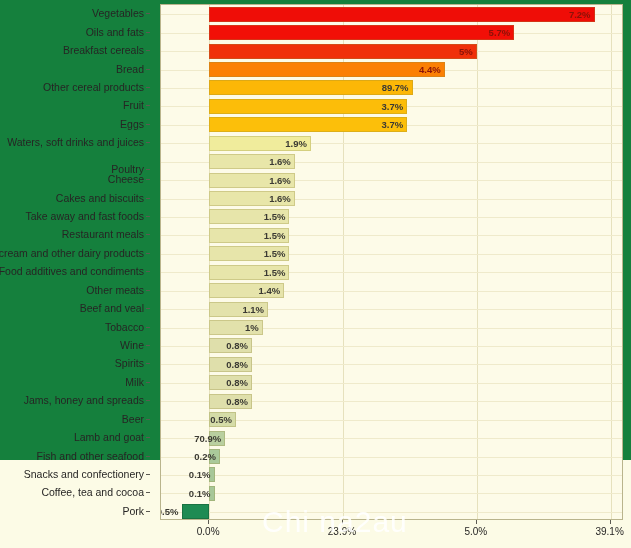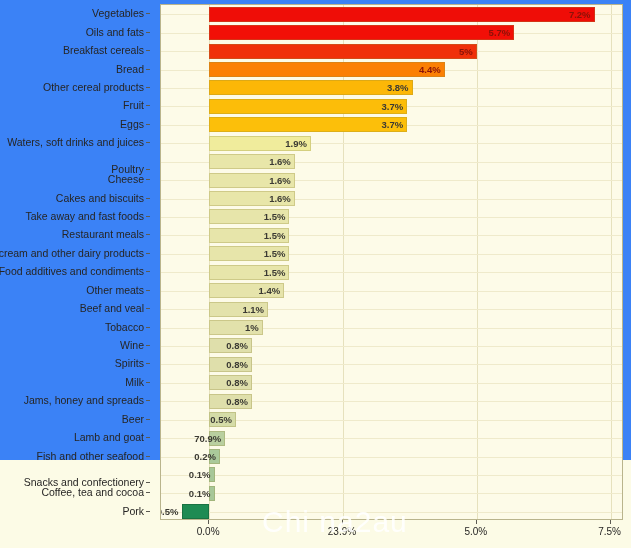--- a/index.html
+++ b/index.html
@@ -7,21 +7,21 @@
     margin: 0; padding: 0;
     width: 631px; height: 548px;
     background: #fcfbe6;
     font-family: "Liberation Sans", sans-serif;
     overflow: hidden;
   }
   #chart-root {
     position: relative;
     width: 631px;
     height: 460px;
-    background: #3b82f6;
+    background: #15803d;
   }
 
   
   #cat-axis {
     position: absolute;
     left: 0; top: 4px;
     width: 152px;
     height: 516px;
   }
   .cat-row {
@@ -148,21 +148,21 @@
       <div class="cat-row" style="top: 276.643px;">Other meats<div class="tickmark"></div></div>
       <div class="cat-row" style="top: 295.071px;">Beef and veal<div class="tickmark"></div></div>
       <div class="cat-row" style="top: 313.5px;">Tobacco<div class="tickmark"></div></div>
       <div class="cat-row" style="top: 331.929px;">Wine<div class="tickmark"></div></div>
       <div class="cat-row" style="top: 350.357px;">Spirits<div class="tickmark"></div></div>
       <div class="cat-row" style="top: 368.786px;">Milk<div class="tickmark"></div></div>
       <div class="cat-row" style="top: 387.214px;">Jams, honey and spreads<div class="tickmark"></div></div>
       <div class="cat-row" style="top: 405.643px;">Beer<div class="tickmark"></div></div>
       <div class="cat-row" style="top: 424.071px;">Lamb and goat<div class="tickmark"></div></div>
       <div class="cat-row" style="top: 442.5px;">Fish and other seafood<div class="tickmark"></div></div>
-      <div class="cat-row" style="top: 460.929px; margin-top: 8px;">Snacks and confectionery<div class="tickmark"></div></div>
+      <div class="cat-row" style="top: 460.929px;">Snacks and confectionery<div class="tickmark"></div></div>
       <div class="cat-row" style="top: 479.357px;">Coffee, tea and cocoa<div class="tickmark"></div></div>
       <div class="cat-row" style="top: 497.786px;">Pork<div class="tickmark"></div></div>
     </div>
 
   <div id="plot">
       <div class="vgrid" style="left: 48.1734px;"></div>
       <div class="vgrid" style="left: 181.988px;"></div>
       <div class="vgrid" style="left: 315.803px;"></div>
       <div class="vgrid" style="left: 449.618px;"></div>
       <div class="hgrid" style="top: 9.21429px;"></div>
@@ -172,21 +172,21 @@
       <div class="bar" style="left: 48.1734px; width: 305.098px; top: 20.1429px; background: rgb(242, 15, 7);"></div>
       <div class="bar-label lbl-in" style="top: 20.1429px; left: 309.272px; width: 40px; text-align: right;">5.7%</div>
       <div class="hgrid" style="top: 46.0714px;"></div>
       <div class="bar" style="left: 48.1734px; width: 267.63px; top: 38.5714px; background: rgb(240, 48, 10);"></div>
       <div class="bar-label lbl-in" style="top: 38.5714px; left: 271.803px; width: 40px; text-align: right;">5%</div>
       <div class="hgrid" style="top: 64.5px;"></div>
       <div class="bar" style="left: 48.1734px; width: 235.514px; top: 57px; background: rgb(251, 128, 5);"></div>
       <div class="bar-label lbl-in" style="top: 57px; left: 239.688px; width: 40px; text-align: right;">4.4%</div>
       <div class="hgrid" style="top: 82.9286px;"></div>
       <div class="bar" style="left: 48.1734px; width: 203.399px; top: 75.4286px; background: rgb(252, 183, 7);"></div>
-      <div class="bar-label lbl-dk" style="top: 75.4286px; left: 207.572px; width: 40px; text-align: right;">3.8%</div>
+      <div class="bar-label lbl-dk" style="top: 75.4286px; left: 207.572px; width: 40px; text-align: right;">89.7%</div>
       <div class="hgrid" style="top: 101.357px;"></div>
       <div class="bar" style="left: 48.1734px; width: 198.046px; top: 93.8571px; background: rgb(252, 189, 9);"></div>
       <div class="bar-label lbl-dk" style="top: 93.8571px; left: 202.22px; width: 40px; text-align: right;">3.7%</div>
       <div class="hgrid" style="top: 119.786px;"></div>
       <div class="bar" style="left: 48.1734px; width: 198.046px; top: 112.286px; background: rgb(252, 191, 10);"></div>
       <div class="bar-label lbl-dk" style="top: 112.286px; left: 202.22px; width: 40px; text-align: right;">3.7%</div>
       <div class="hgrid" style="top: 138.214px;"></div>
       <div class="bar" style="left: 48.1734px; width: 101.699px; top: 130.714px; background: rgb(240, 236, 156);"></div>
       <div class="bar-label lbl-dk" style="top: 130.714px; left: 105.873px; width: 40px; text-align: right;">1.9%</div>
       <div class="hgrid" style="top: 156.643px;"></div>
@@ -252,17 +252,17 @@
     </div>
 
   <div id="x-axis">
       <div class="xtick-line" style="left: 48.1734px;"></div>
       <div class="xtick-label" style="left: 48.1734px;">0.0%</div>
       <div class="xtick-line" style="left: 181.988px;"></div>
       <div class="xtick-label" style="left: 181.988px;">23.9%</div>
       <div class="xtick-line" style="left: 315.803px;"></div>
       <div class="xtick-label" style="left: 315.803px;">5.0%</div>
       <div class="xtick-line" style="left: 449.618px;"></div>
-      <div class="xtick-label" style="left: 449.618px;">7.5%</div>
+      <div class="xtick-label" style="left: 449.618px;">39.1%</div>
     </div>
 
   <div id="watermark">Chi na2au</div>
 </div>
 
 </body></html>

